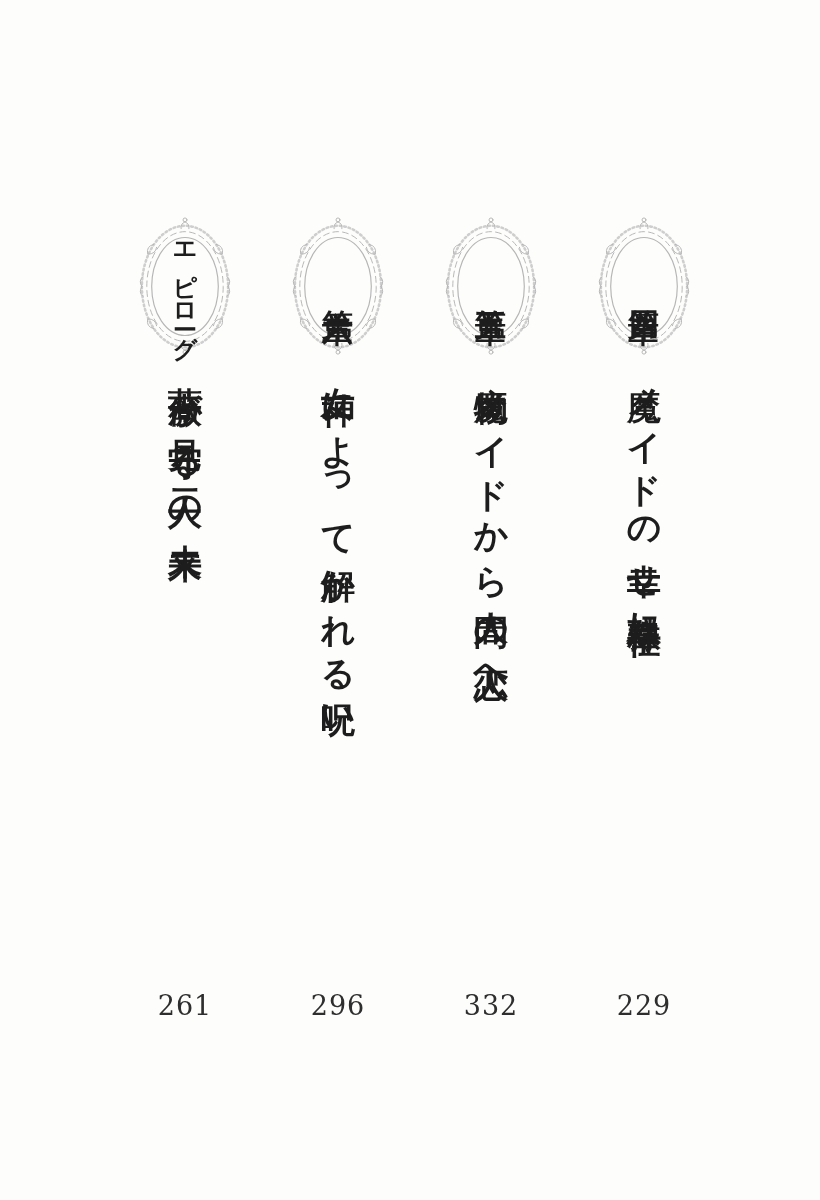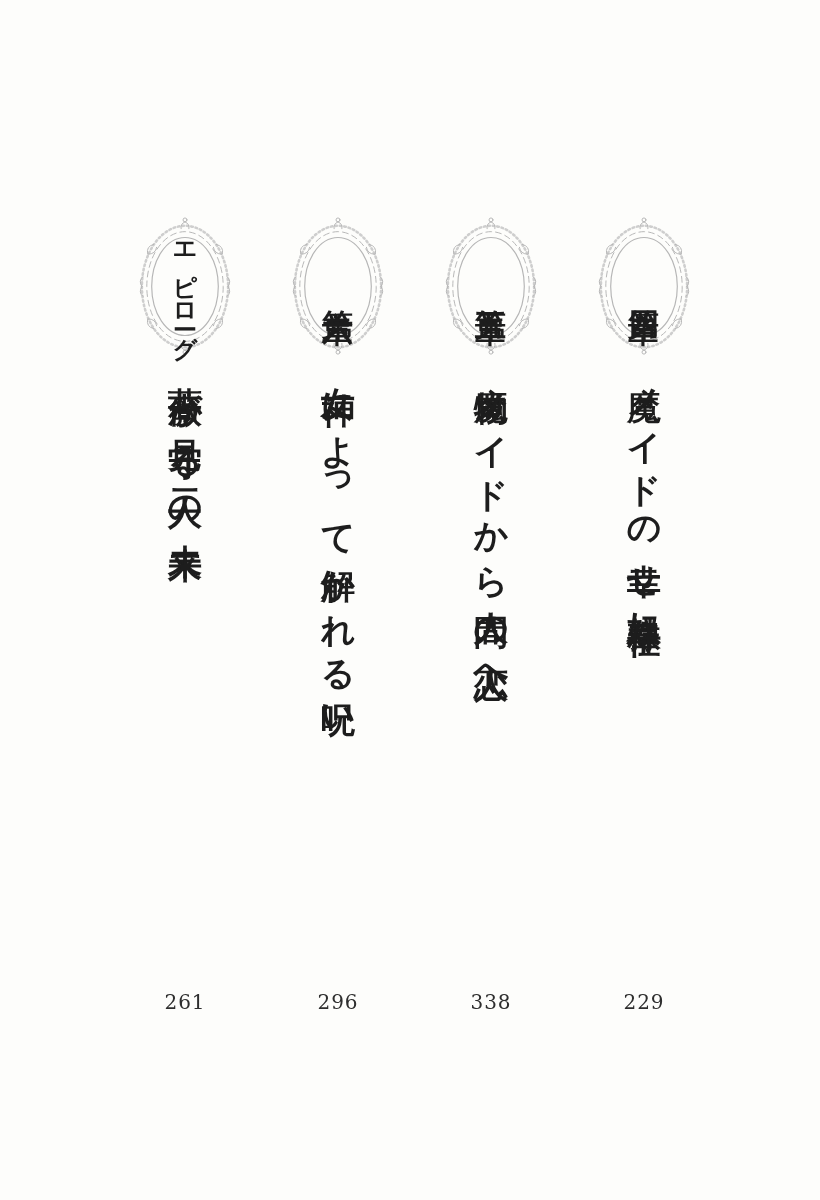--- a/index.html
+++ b/index.html
@@ -68,21 +68,21 @@
     letter-spacing: 4.5px;
     line-height: 1.15;
     color: var(--ink);
     margin-top: 0;
   }
   .page-number {
     position: absolute;
     top: 775px;
     left: 50%;
     transform: translateX(-50%);
-    font-size: 20px;
+    font-size: 27px;
     font-weight: 400;
     letter-spacing: 1px;
     color: var(--page-number-ink);
   }
   .svg-defs { position: absolute; width: 0; height: 0; overflow: hidden; }
 </style>
 </head>
 <body>
 
 <svg class="svg-defs" aria-hidden="true">
@@ -119,21 +119,21 @@
   </div>
 
   <div class="toc-entry entry-1">
     <div class="ornament-wrap">
       <svg class="ornament-svg" viewBox="0 0 104 148">
           <use href="#wreath"></use>
         </svg>
       <div class="chapter-label">第五章</div>
     </div>
     <div class="chapter-title">魔物メイドから人間の恋人へ</div>
-    <div class="page-number">338</div>
+    <div class="page-number">332</div>
   </div>
 
   <div class="toc-entry entry-2">
     <div class="ornament-wrap">
       <svg class="ornament-svg" viewBox="0 0 104 148">
           <use href="#wreath"></use>
         </svg>
       <div class="chapter-label">第六章</div>
     </div>
     <div class="chapter-title">女神によって解かれる呪い</div>

